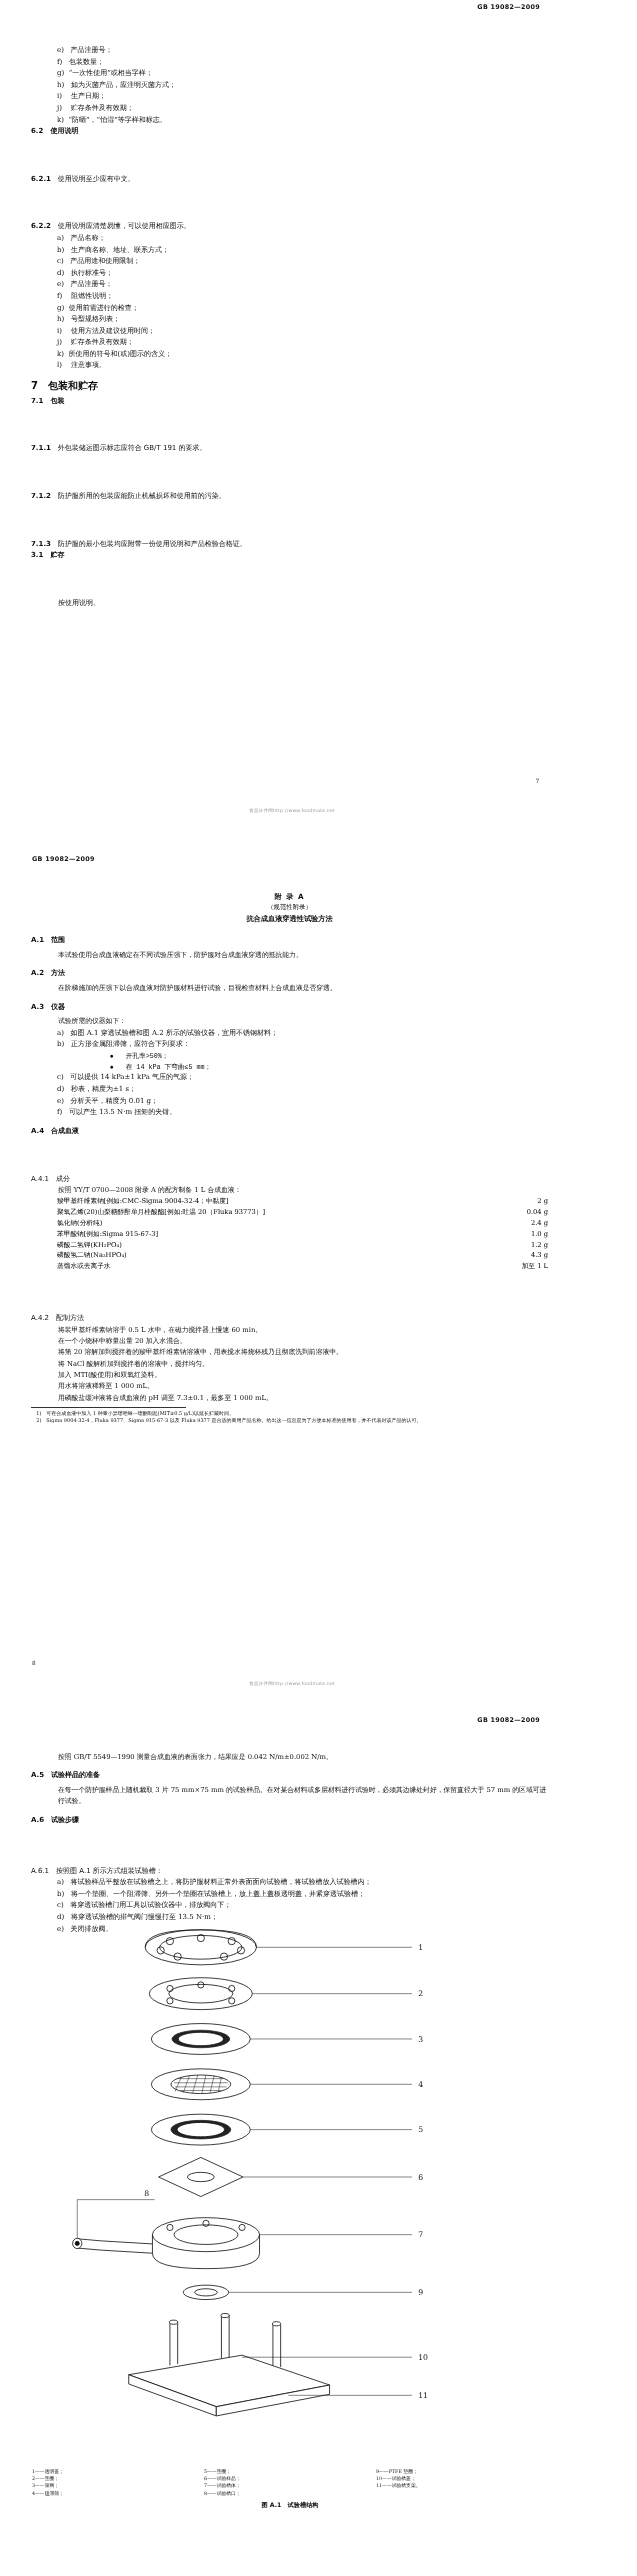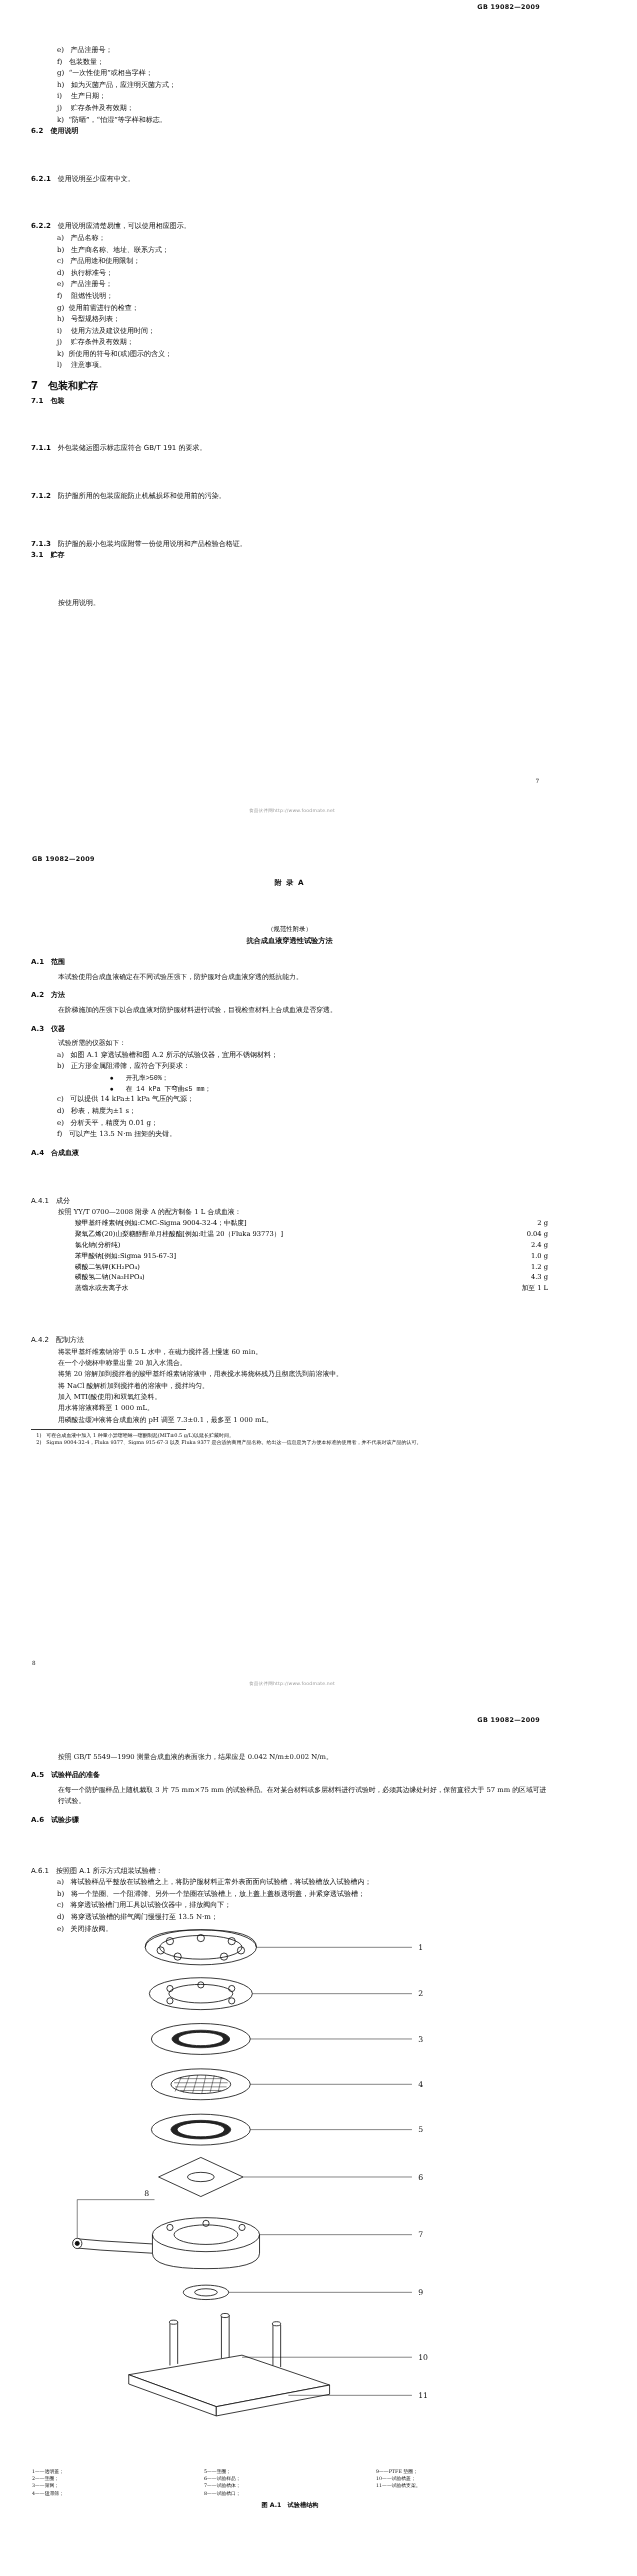--- a/index.html
+++ b/index.html
@@ -39,27 +39,27 @@
        font-family:Liberation Mono, monospace;padding-left:20px;}
   .sp6{height:3.1px;}
   .sp10{height:5.2px;}
   .sp14{height:7.2px;}
   .sp20{height:10.3px;}
 
   
   .apptitle{text-align:center;font-weight:bold;font-size:7.2px;line-height:11.3px;
             font-family:"DejaVu Sans",sans-serif;letter-spacing:1px;}
   .appsub{text-align:center;font-size:6.4px;line-height:10.3px;
-          font-family:"DejaVu Sans",sans-serif;margin-top:36px;}
+          font-family:"DejaVu Sans",sans-serif;}
   .appname{text-align:center;font-weight:bold;font-size:7.2px;line-height:12.4px;
            font-family:"DejaVu Sans",sans-serif;}
 
   
   .rg{display:flex;justify-content:space-between;font-size:6.7px;line-height:10.8px;
-      font-family:"DejaVu Serif",serif;margin-left:44px;}
+      font-family:"DejaVu Serif",serif;margin-left:26px;}
   .rg .nm{text-indent:-23px;padding-left:23px;flex:1;}
   .rg .amt{white-space:nowrap;padding-left:6.2px;}
 
   
   .fnrule{width:155px;height:0.5px;background:#333;margin:3.1px 0 2.1px 0;}
   .fn{font-size:5px;line-height:7.2px;font-family:"DejaVu Serif",serif;
       margin-left:13.4px;text-indent:-8.2px;color:#111;}
 
   
   .fig{position:absolute;left:0;right:0;}
@@ -126,21 +126,21 @@
     <div class="pagenum" style="right:45px;bottom:40px;">7</div>
 
     <div class="watermark" style="bottom:11.3px;">食品伙伴网http://www.foodmate.net</div>
     <div class="rule" style="bottom:0;"></div>
   </div>
 
   <div class="page page2">
 
     <div class="hdr hdr-left" style="top:31px;left:32px;">GB 19082—2009</div>
 
-    <div class="body" style="top:53px;">
+    <div class="body" style="top:67px;">
 
       <p class="apptitle">附 录 A</p>
       <p class="appsub">（规范性附录）</p>
       <p class="appname">抗合成血液穿透性试验方法</p>
 
       <div class="sp20"></div>
       <p class="cl">A.1　范围</p>
       <div class="sp6"></div>
       <p class="para ind">本试验使用合成血液确定在不同试验压强下，防护服对合成血液穿透的抵抗能力。</p>
 

